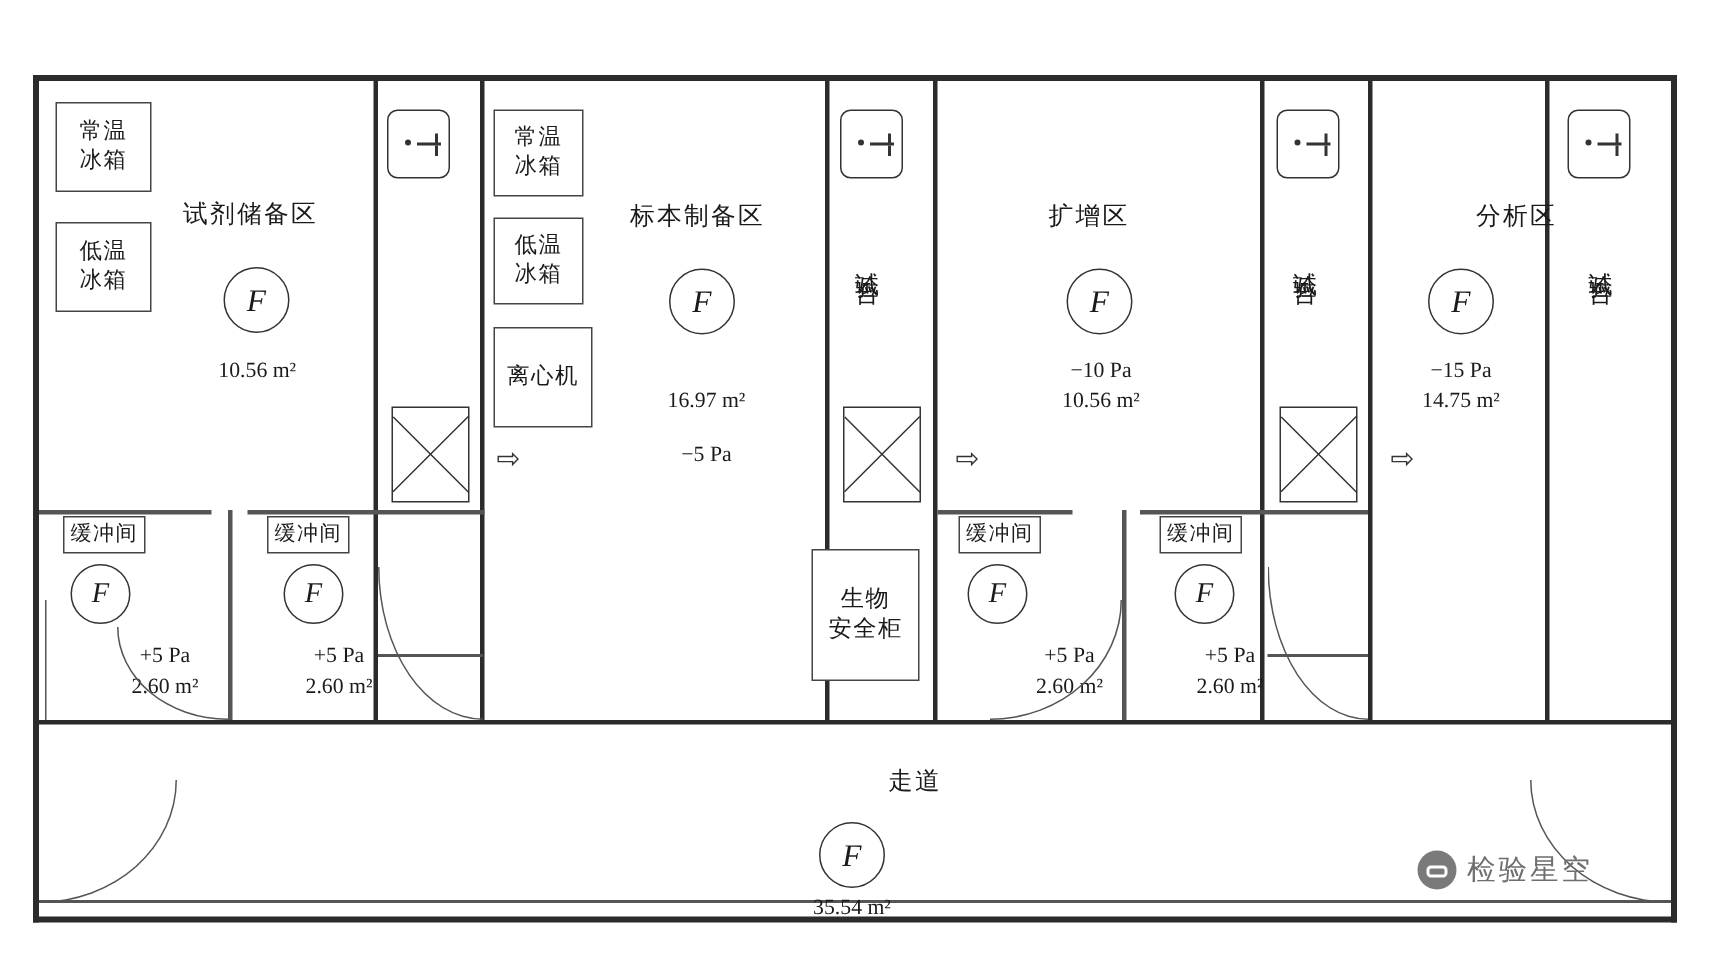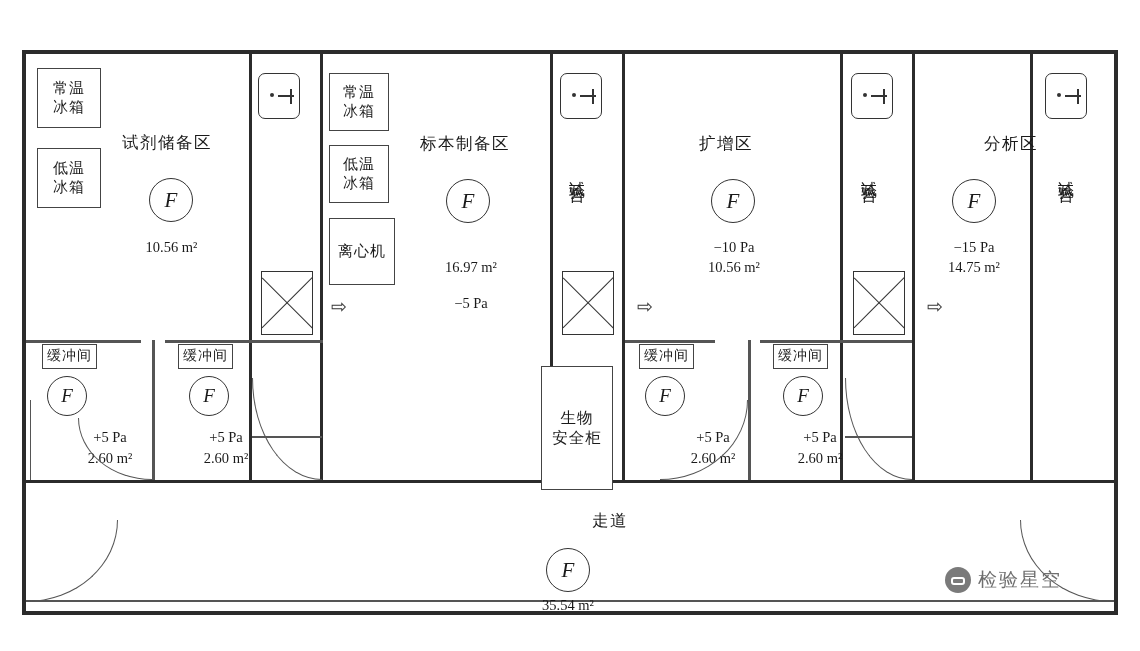--- a/index.html
+++ b/index.html
@@ -209,21 +209,21 @@
 冰箱</div>
   <div class="abs box-label plain-text" style="left:329px; top:145px; width:60px; height:58px;">低温
 冰箱</div>
   <div class="abs box-label plain-text" style="left:329px; top:218px; width:66px; height:67px;">离心机</div>
 
   <div class="abs zone-title" style="left:420px; top:133px;">标本制备区</div>
   <div class="abs f-circle" style="left:446px; top:179px;">F</div>
   <div class="abs metrics" style="left:418px; top:254px; width:106px;margin-top:40px;">−5 Pa</div>
   <div class="abs metrics" style="left:418px; top:258px; width:106px;">16.97 m²</div>
 
-  <div class="abs box-label plain-text" style="left:541px; top:366px; width:72px; height:124px; font-size:15.5px;">生物
+  <div class="abs box-label plain-text" style="left:541px; top:366px; width:72px; height:88px; font-size:15.5px;">生物
 安全柜</div>
 
   <div class="abs vertical-label" style="left:569px; top:168px;">试验台</div>
 
   <div class="abs dev-icon" style="left:560px; top:73px; width:42px; height:46px;">
     <span class="dev-dot" style="left:11px; top:19px;"></span>
     <span class="dev-bar" style="left:19px; top:21px; width:16px; height:2px;"></span>
     <span class="dev-bar" style="left:31px; top:15px; width:2px; height:7px;"></span>
     <span class="dev-bar" style="left:31px; top:23px; width:2px; height:7px;"></span>
   </div>

